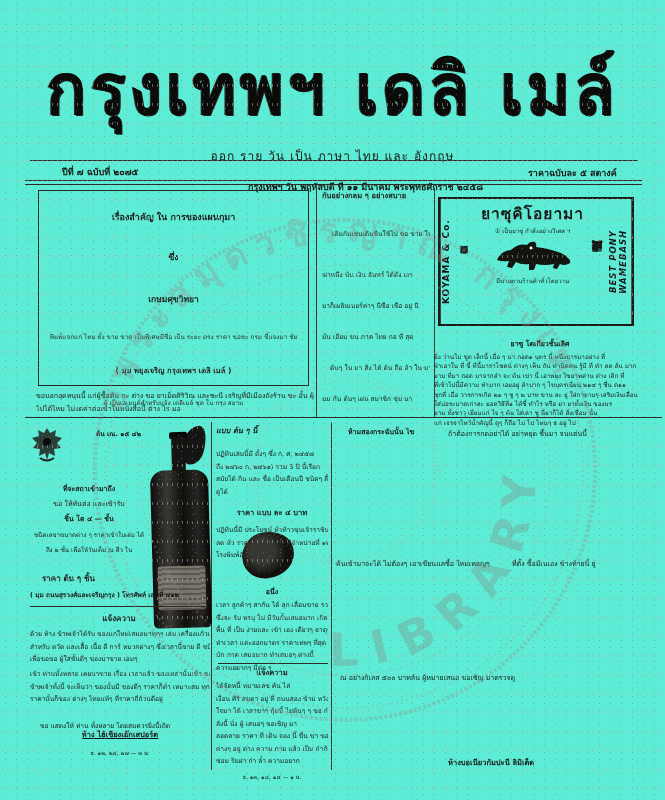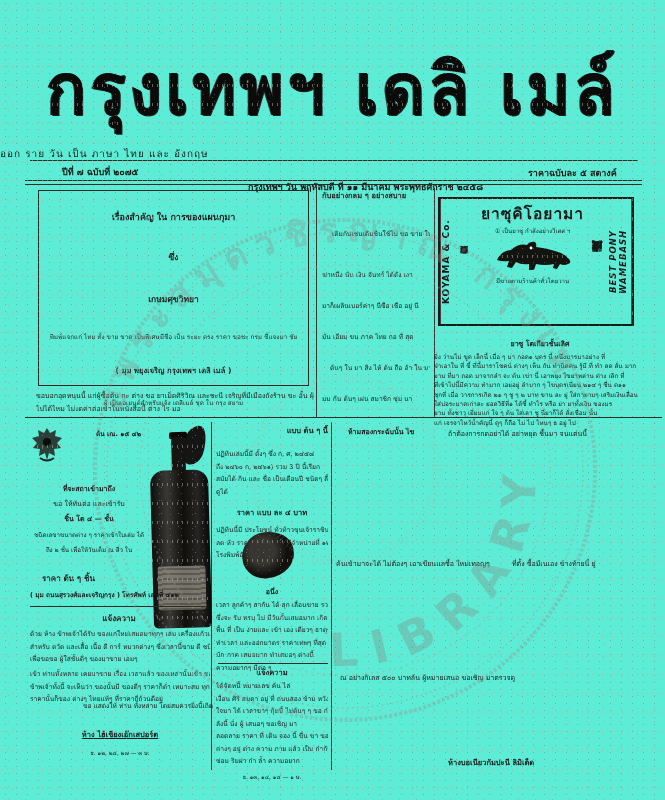--- a/index.html
+++ b/index.html
@@ -12,21 +12,21 @@
       radial-gradient(#9a9a92 .4px, transparent .55px),
       radial-gradient(#b5b5ad .4px, transparent .5px);
     background-size: 11px 7px, 17px 13px, 5px 19px; }
   .abs { position:absolute; }
   .rule { position:absolute; background:#2e2e2a; }
   .vline { position:absolute; width:1px; background:#3a3a35; }
 
   .masthead { left:20px; top:42px; width:625px; text-align:center; font-size:66px; font-weight:700;
     letter-spacing:4px; color:#0e0e0c; transform:scaleY(1.08); line-height:96px;
     text-shadow:1px 1px 0 #222, -1px 0 0 #333; }
-  .tagline { left:0; top:146px; width:665px; text-align:left; font-size:10px; color:#22221f; letter-spacing:1px; }
+  .tagline { left:0; top:146px; width:665px; text-align:center; font-size:12px; color:#22221f; letter-spacing:1px; }
 
   .dateline { font-size:9px; font-weight:700; color:#191916; white-space:nowrap; }
 
   .box-notice { left:38px; top:190px; width:271px; height:196px; border:1.3px solid #2a2a26;
     text-align:center; font-size:8.5px; padding-top:19px; }
   .box-notice .t { font-size:9px; font-weight:700; }
   .box-notice .small { font-size:6.4px; color:#30302b; }
 
   .midcol { font-size:6.6px; color:#24241f; line-height:9px; }
 
@@ -176,26 +176,26 @@
   <div class="abs para" style="left:30px;top:628px;width:180px;">
     <div class="nowrap">ด้วย ห้าง ข้าพเจ้าได้รับ ของแก่ใหม่เสมอมาทุกๆ เล่ม เครื่องแก้วเลี่ยนต่าง ๆ</div>
     <div class="nowrap">สำหรับ ตวัด   และเสื้อ เนื้อ ดี การ์ หมวกต่างๆ    ซึ่งเวลานี้ขาย ดี ชนิด เดียวกัน</div>
     <div class="nowrap">เพื่อขอขอ ผู้ใส่ชั้นดีๆ ของมาขาย เอมๆ</div>
   </div>
   <div class="abs para" style="left:30px;top:668px;width:180px;">
     <div class="nowrap">เข้า ท่านทั้งหลาย เคยมาขาย เรื่อง เวลาแล้ว ของเหล่านั้นเข้า     ขอ เชิญๆ ไปที่ห้าง</div>
     <div class="nowrap">ข้าพเจ้าทั้งนี้ จะเห็นว่า ของนั้นมี ของดีๆ ราคาก็ต่ำ เหมาะสม ทุกด้วย ดี มาตรฐาน ของ</div>
     <div class="nowrap">ราคานั้นก็ของ ต่างๆ ไทยแท้ๆ   ที่ราคาถี่ถ้วนดีอยู่</div>
   </div>
-  <div class="abs nowrap" style="left:40px;top:700px;width:168px;font-size:6.6px;margin-left:43px;">ขอ แสดงให้ ท่าน ทั้งหลาย โดยสมควรยิ่งนี้เถิด</div>
+  <div class="abs nowrap" style="left:40px;top:720px;width:168px;font-size:6.6px;">ขอ แสดงให้ ท่าน ทั้งหลาย โดยสมควรยิ่งนี้เถิด</div>
   <div class="abs sig" style="left:55px;top:728px;width:130px;text-align:center;font-size:7.5px;">ห้าง ไฮ้เชียงเอ๊กเสปอร์ต</div>
   <div class="abs" style="left:60px;top:748px;width:120px;text-align:center;font-size:5.8px;">ธ.   ๑๒, ๒๕, ๒๗   —   ๓  ษ.</div>
 
   <div class="abs" style="left:216px;top:424px;width:112px;">
-    <div style="text-align:right;font-size:7.5px;font-weight:700;">แบบ ต้น ๆ นี้</div>
+    <div style="text-align:left;font-size:7.5px;font-weight:700;font-style:italic;">แบบ ต้น ๆ นี้</div>
     <div class="para" style="margin-top:12px;">
       <div class="nowrap">ปฏิทินเล่มนี้มี ตั้งๆ ซึ่ง ก, ศ, ๒๔๕๘</div>
       <div class="nowrap">ถึง ๒๔๖๐ ก, ๒๔๖๑) รวม 3 ปี นี้เรียก</div>
       <div class="nowrap">สมัยได้ กิน และ ชื่อ เป็นเดือนปี ชนิดๆ ลี้</div>
       <div class="nowrap">ดูได้</div>
     </div>
     <div style="text-align:center;font-size:7.5px;font-weight:700;margin-top:8px;">ราคา   แบบ ละ   ๔   บาท</div>
     <div class="para" style="margin-top:6px;">
       <div class="nowrap">ปฏิทินนี้มี ประโยชน์ ทั่วท้าวขุนเจ้าราชิน</div>
       <div class="nowrap">ลด หัว ราคาขายปลีก  —  มีจำหน่ายที่ ๑๒</div>

